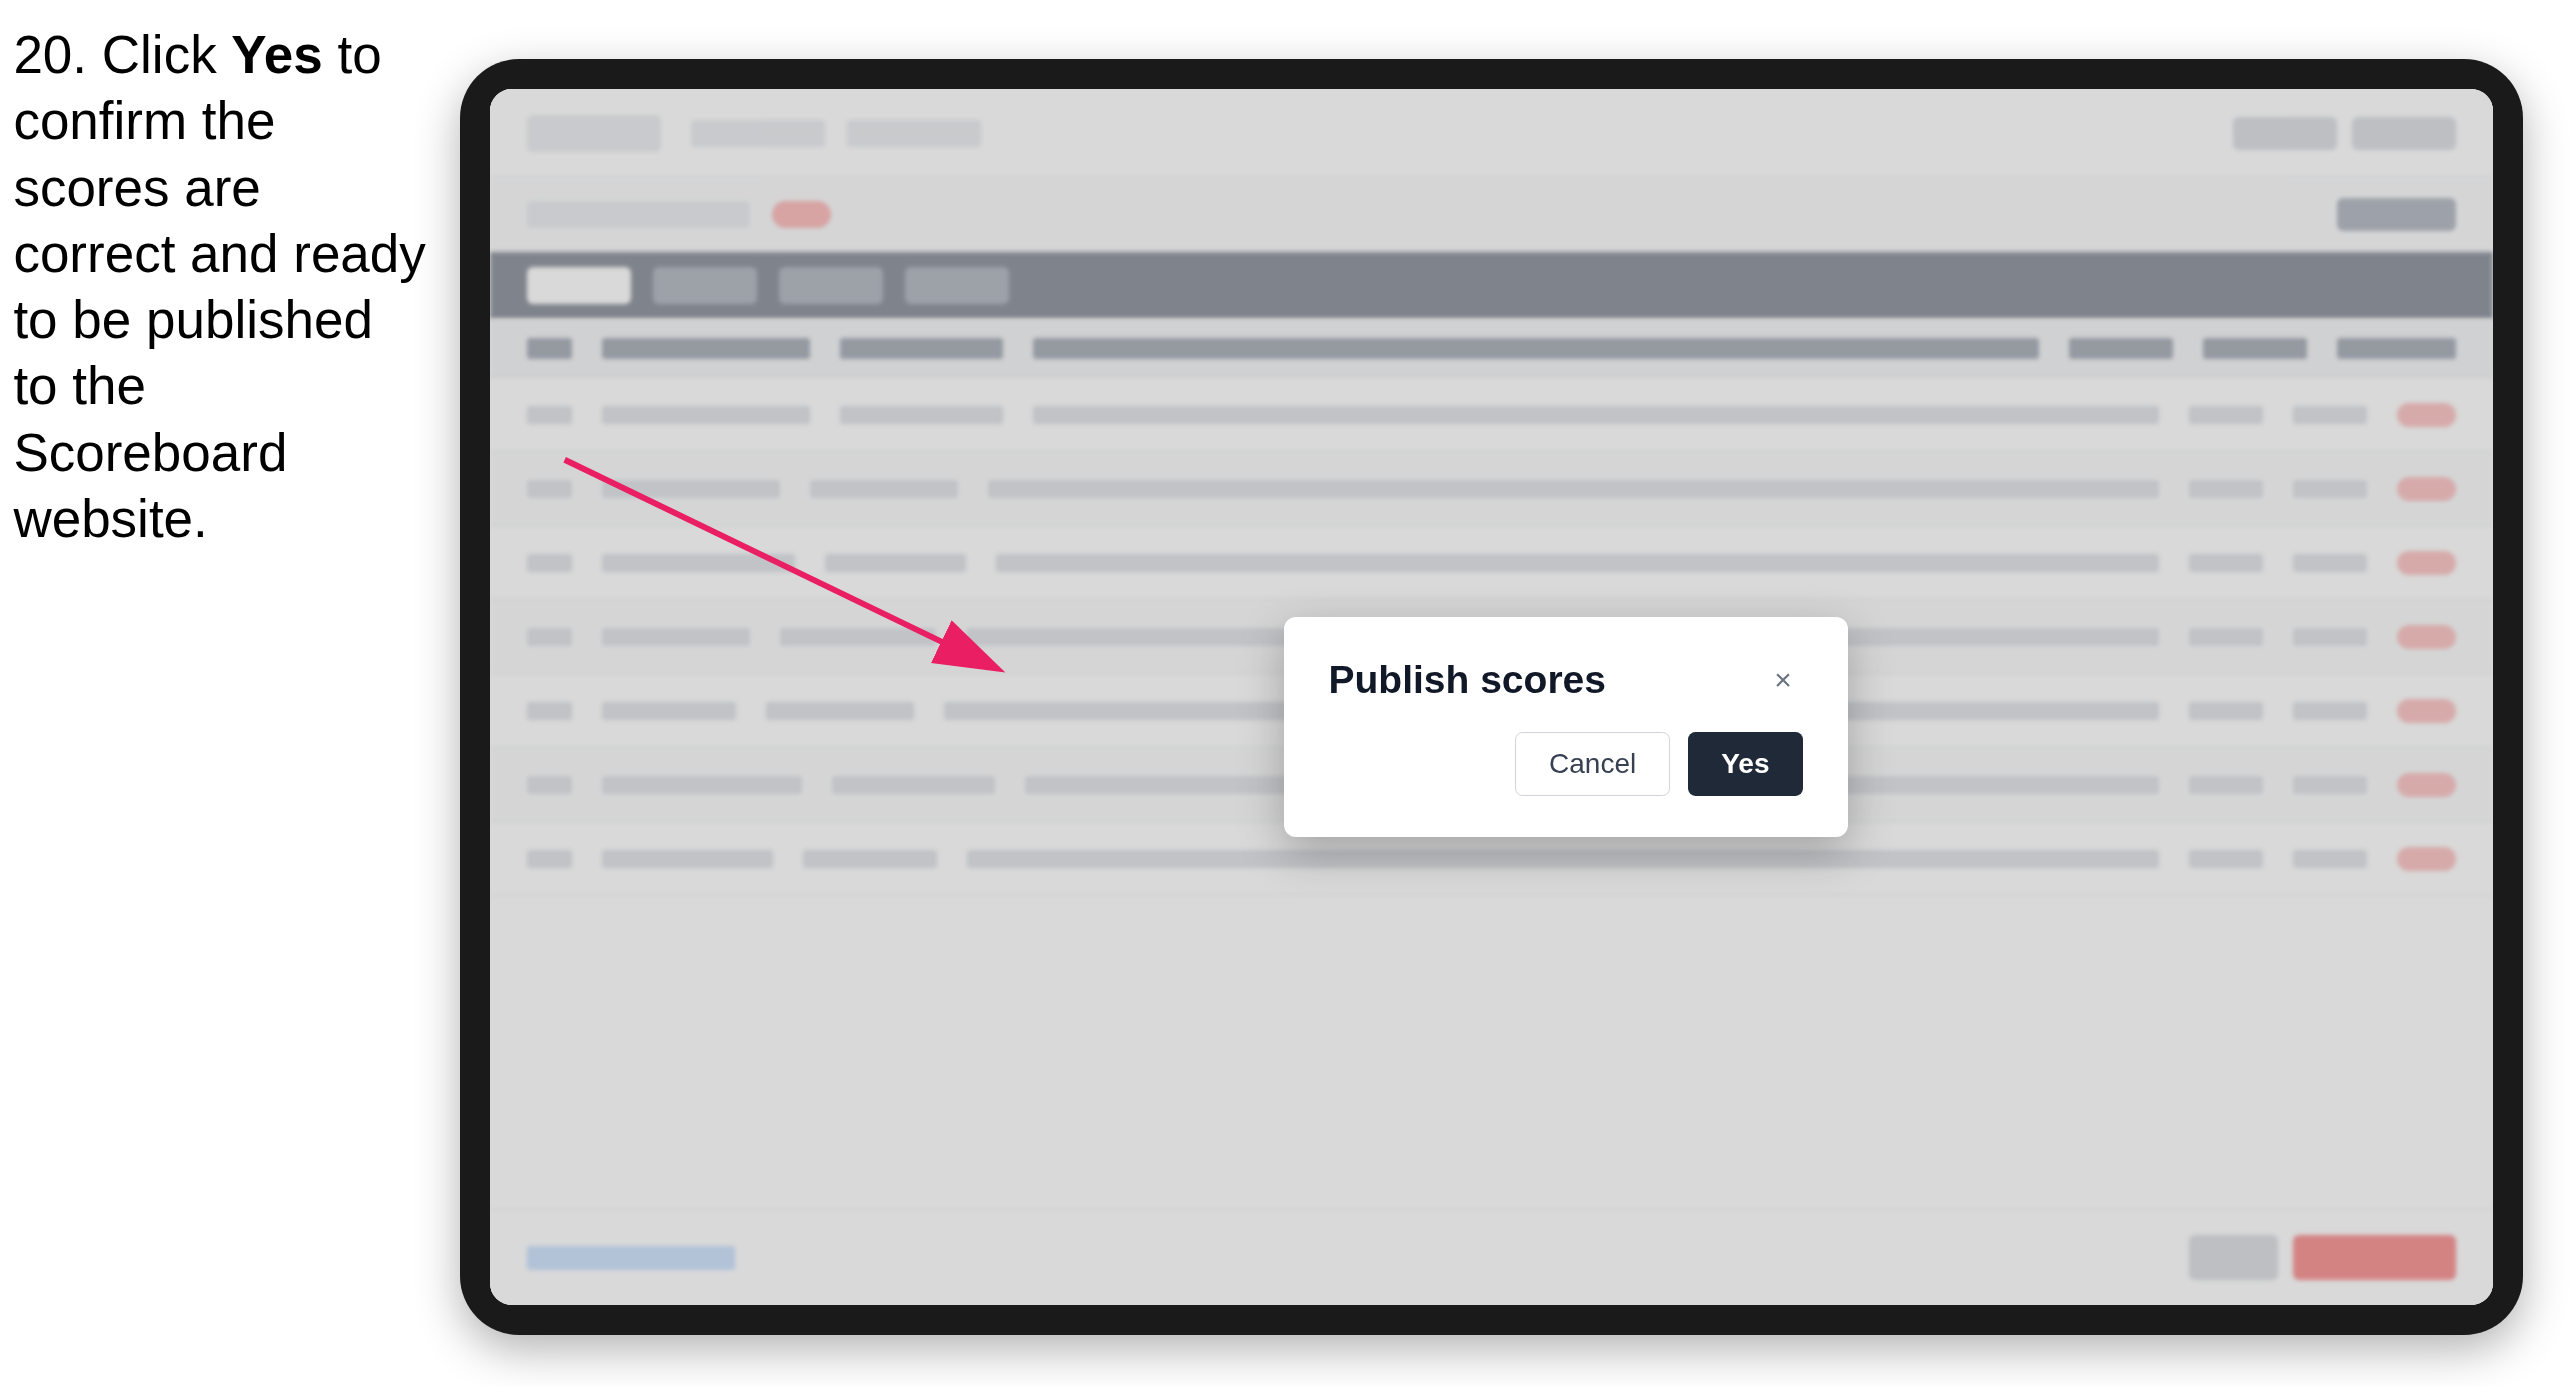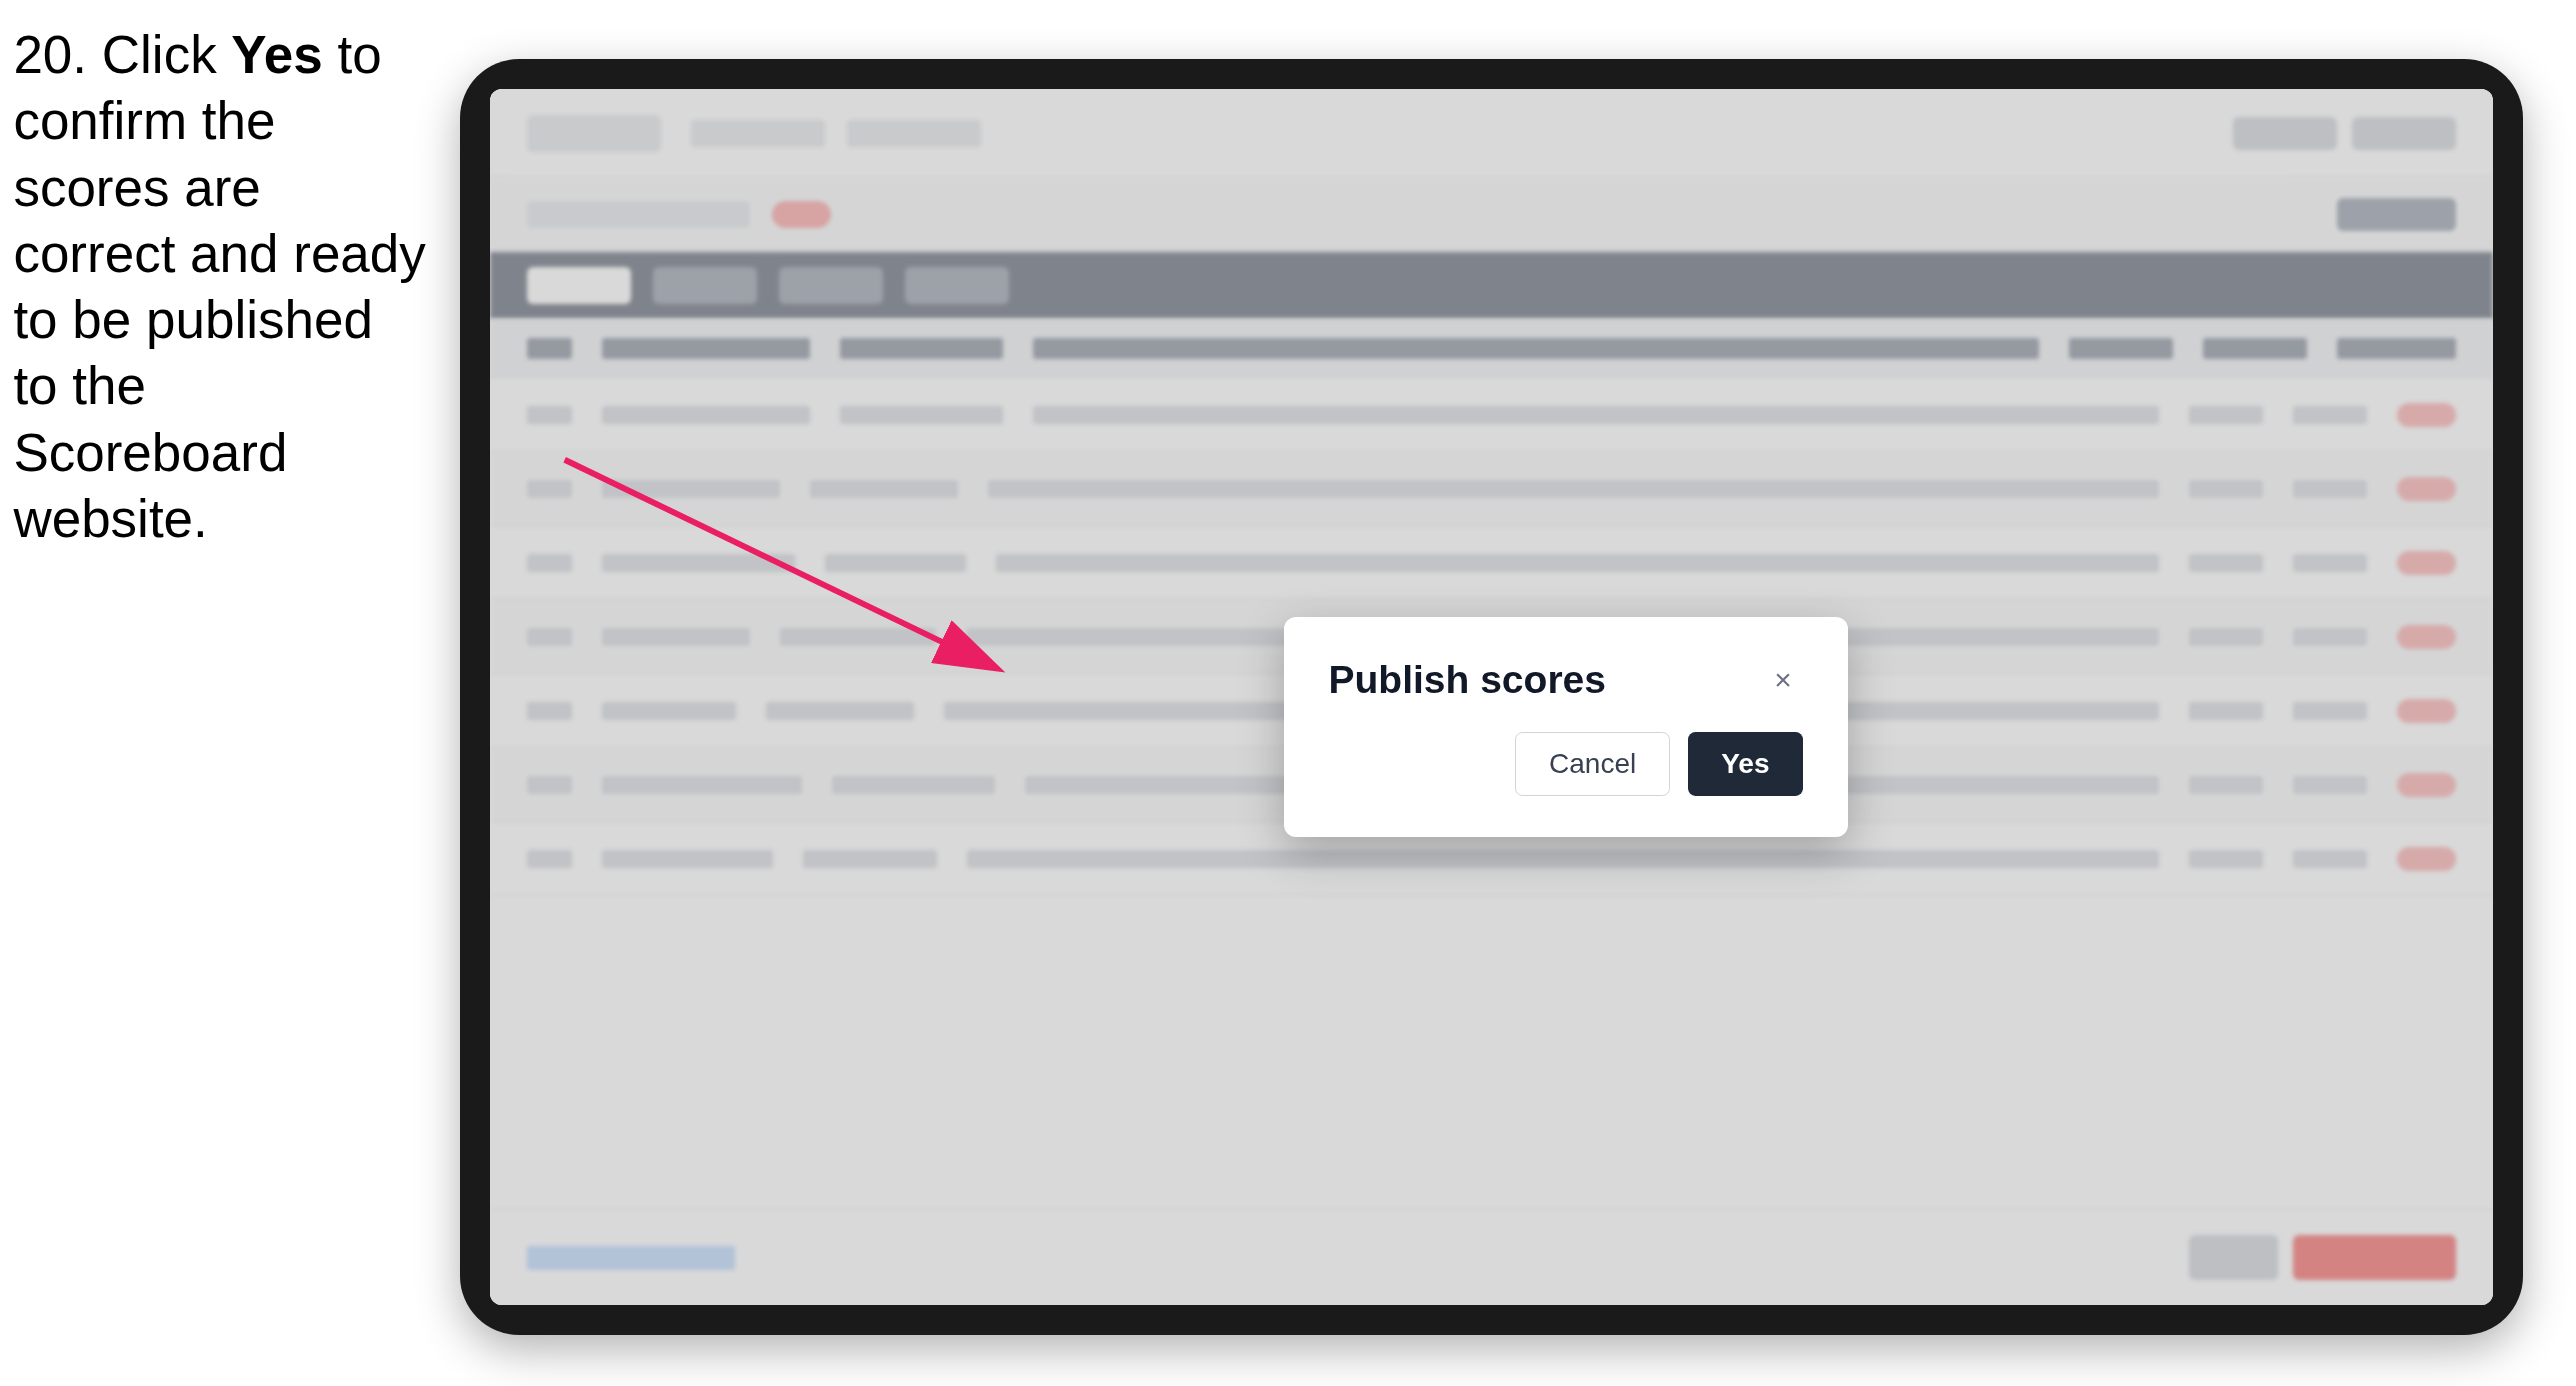--- a/index.html
+++ b/index.html
@@ -38,21 +38,21 @@
       background: #1a1a1a;
       border-radius: 59px;
       padding: 30px;
       box-shadow: 0 15px 45px rgba(0,0,0,0.3);
     }
 
     .tablet-screen {
       width: 100%;
       height: 100%;
       background: #f0f0f0;
-      border-radius: 12px;
+      border-radius: 22px;
       overflow: hidden;
       position: relative;
     }
 
     
     .app-bg {
       width: 100%;
       height: 100%;
       background: #ffffff;
       position: absolute;

